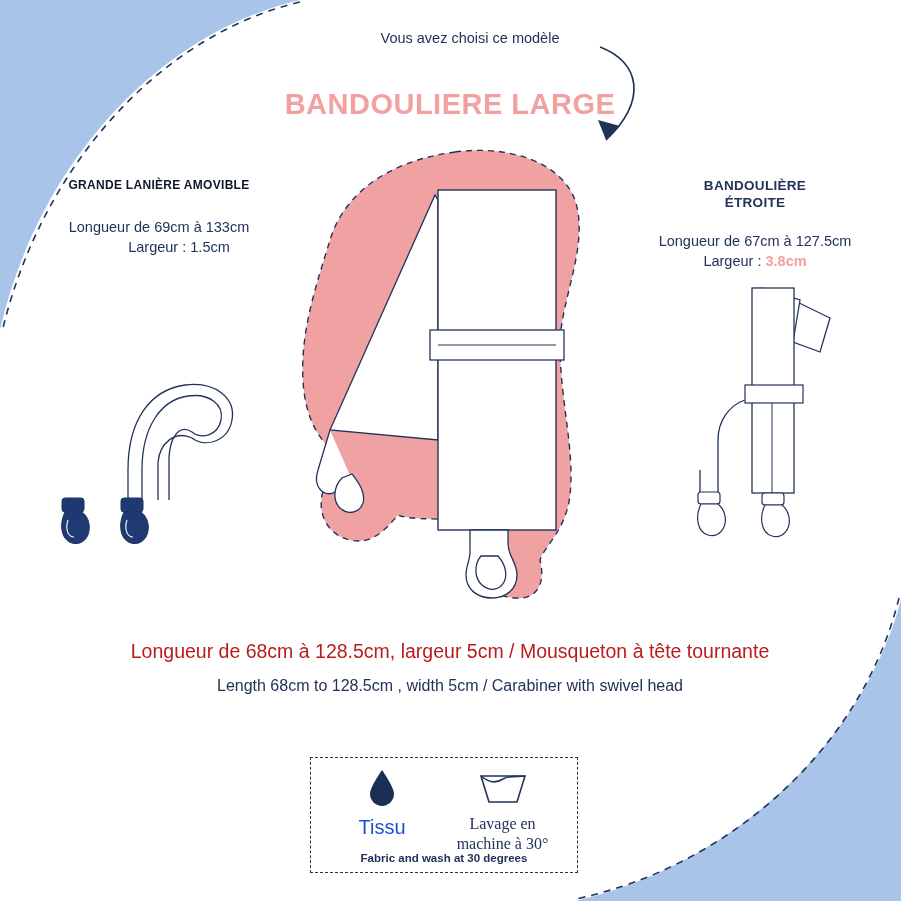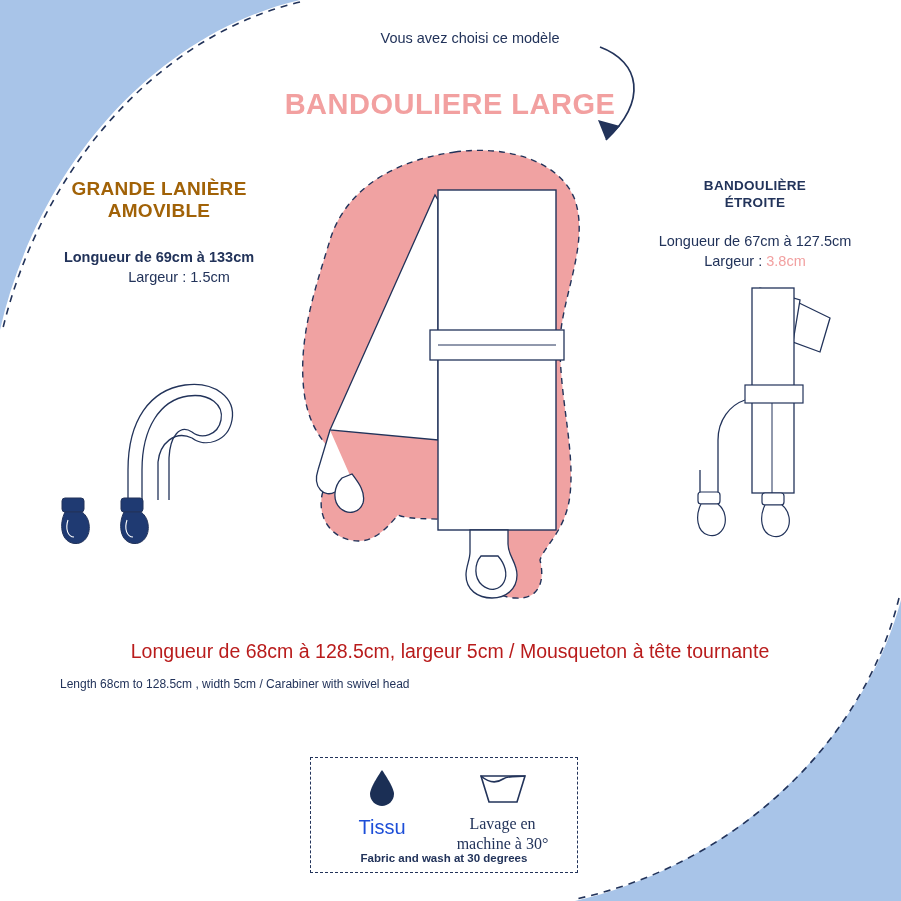--- a/index.html
+++ b/index.html
@@ -54,29 +54,28 @@
   }
 
   .left-block {
     position: absolute;
     left: 28px;
     top: 178px;
     width: 262px;
     text-align: center;
   }
   .left-block .hdr {
-    font-size: 19px;
+    font-size: 12px;
     font-weight: bold;
     letter-spacing: 0.3px;
-    color: #a16207;
+    color: #0f172a;
   }
   .left-block .l1 {
     margin-top: 27px;
     font-size: 14.5px;
-    font-weight: bold;
   }
   .left-block .l2 {
     margin-top: 4px;
     font-size: 14.5px;
     padding-left: 40px;
   }
 
   .right-block {
     position: absolute;
     left: 620px;
@@ -94,38 +93,39 @@
   .right-block .l1 {
     margin-top: 21px;
     font-size: 14.5px;
   }
   .right-block .l2 {
     margin-top: 4px;
     font-size: 14.5px;
   }
   .right-block .accent {
     color: #f2a0a0;
-    font-weight: normal;
+    font-weight: bold;
   }
 
   .bottom-fr {
     position: absolute;
     left: 60px;
     top: 640px;
     width: 780px;
     text-align: center;
     font-size: 19.5px;
     color: #b91c1c;
   }
   .bottom-en {
     position: absolute;
     left: 60px;
     top: 677px;
     width: 780px;
-    font-size: 12px;
+    text-align: center;
+    font-size: 16px;
     color: #22335a;
   }
 
   
   .care-box {
     position: absolute;
     left: 310px;
     top: 757px;
     width: 268px;
     height: 116px;

